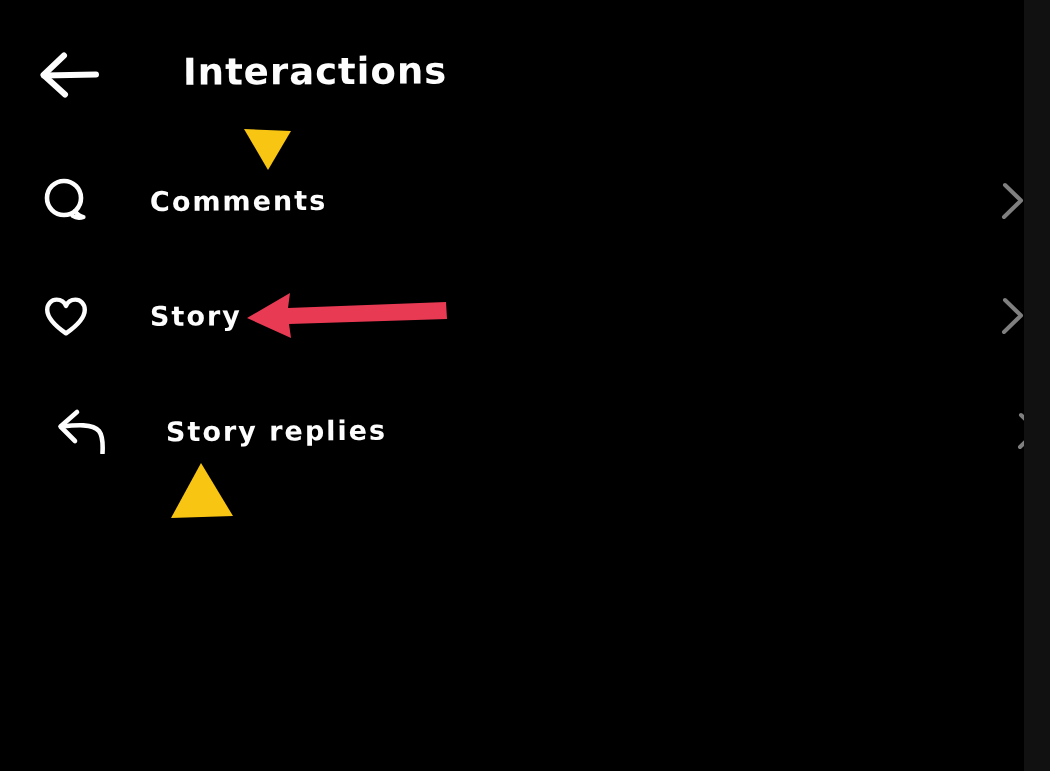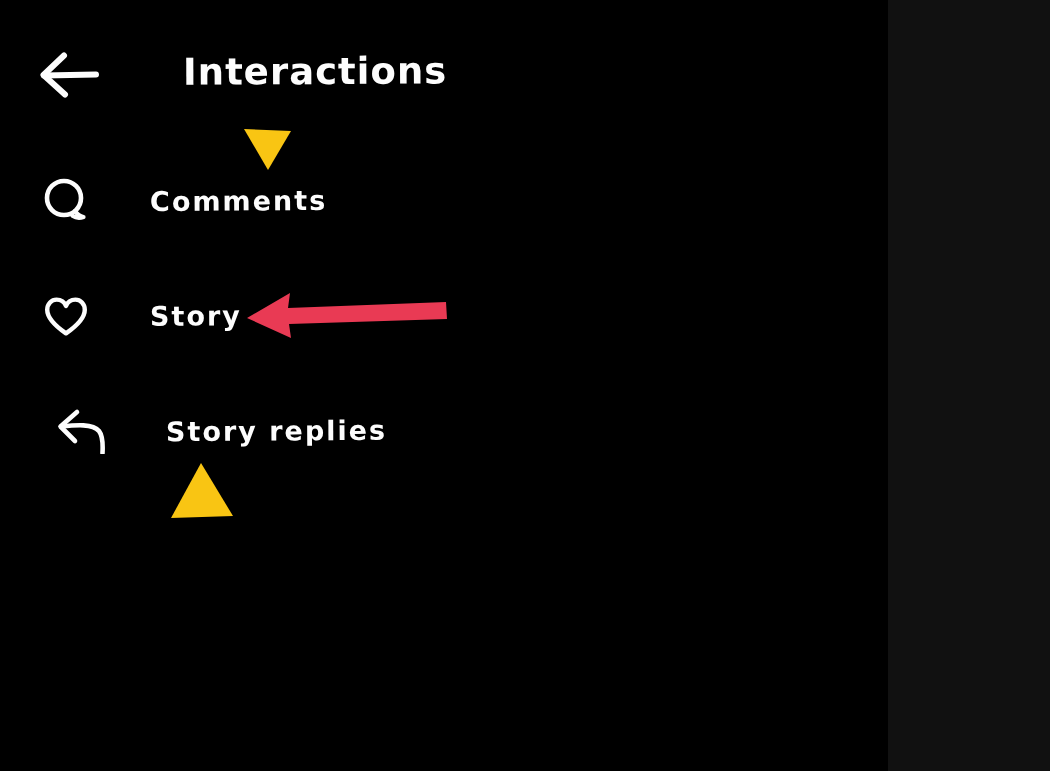--- a/index.html
+++ b/index.html
@@ -10,21 +10,21 @@
     --annotation-red: #e93a54;
   }
   * { margin: 0; padding: 0; box-sizing: border-box; }
   html, body { background: #111; }
   body {
     font-family: "DejaVu Sans", "Liberation Sans", sans-serif;
     -webkit-font-smoothing: antialiased;
   }
   .stage {
     position: relative;
-    width: 888px;
+    width: 1024px;
     height: 771px;
     background: var(--bg);
     overflow: hidden;
   }
 
   
   .back-btn {
     position: absolute;
     left: 36px;
     top: 50px;

